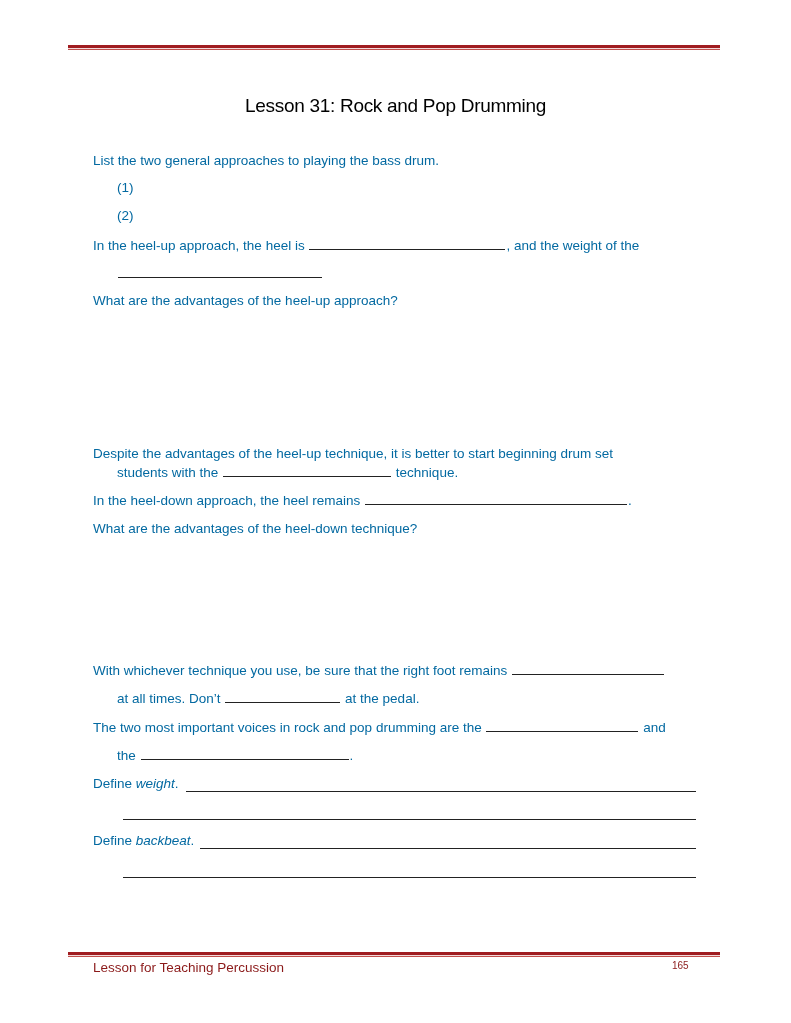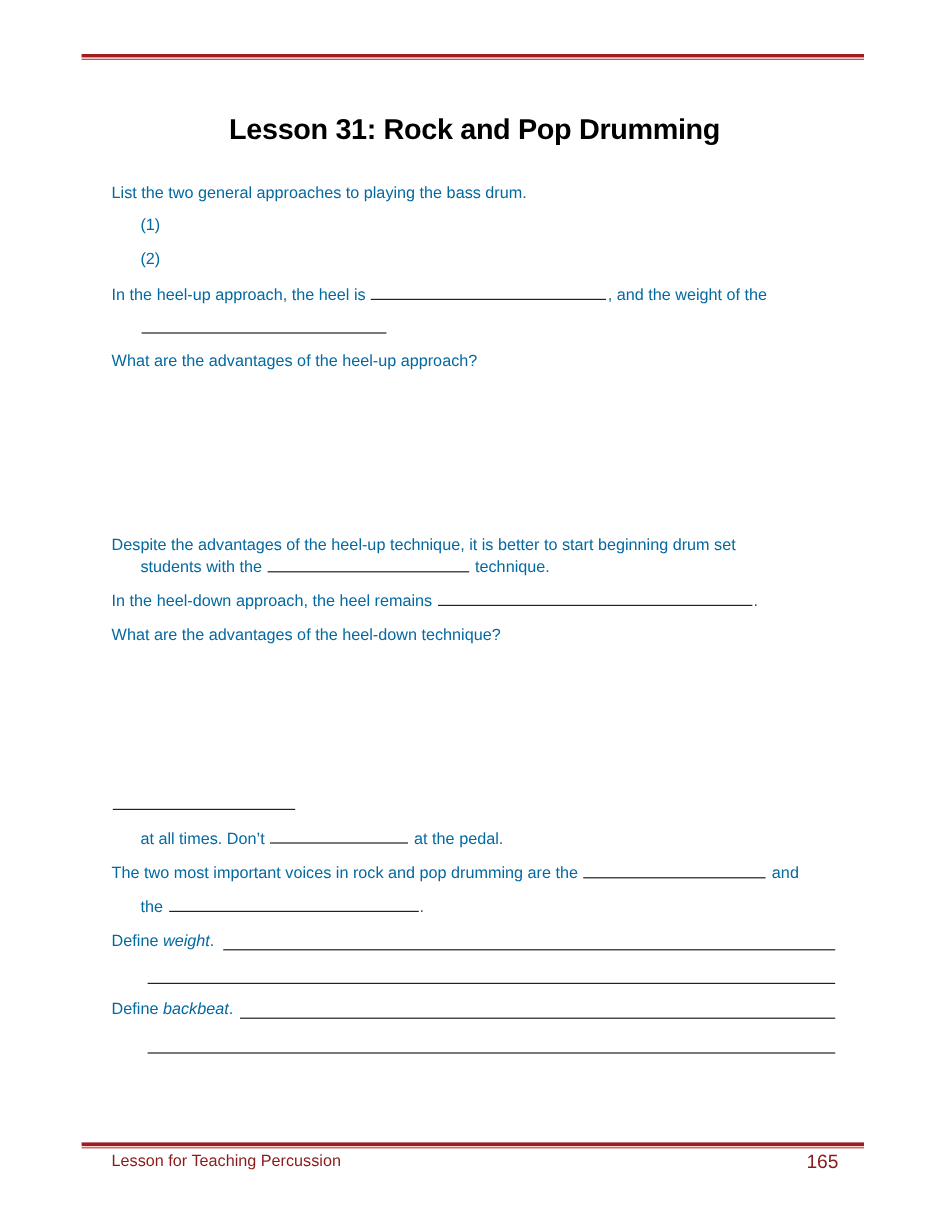--- a/index.html
+++ b/index.html
@@ -9,39 +9,39 @@
   }
   .rule { position: absolute; left: 68px; width: 652px; }
   .rule .thick { height: 3px; background: #a01c20; }
   .rule .gap { height: 1px; background: #f3d9d9; }
   .rule .thin { height: 1px; background: #c0504d; }
   #top-rule { top: 45px; }
   #bottom-rule { top: 952px; }
 
   .title {
     position: absolute; top: 95px; left: 0; width: 791px; text-align: center;
-    font-size: 24px; font-weight: bold; letter-spacing: -0.3px; color: #000;
+    font-size: 19px; font-weight: normal; letter-spacing: -0.3px; color: #000;
   }
   .line {
     position: absolute; left: 93px; font-size: 13.5px; white-space: nowrap; color: #0369a1;
   }
   .indent { left: 117px; }
   .blank {
     display: inline-block; border-bottom: 1px solid #222; height: 12px; vertical-align: baseline;
     margin: 0 1px;
   }
   .fullline {
     position: absolute; border-bottom: 1px solid #222; height: 0;
   }
   em { font-style: italic; }
   .footer-left {
     position: absolute; left: 93px; top: 960px; font-size: 13.5px; color: #8b1a1a;
   }
   .footer-right {
-    position: absolute; left: 672px; top: 960px; font-size: 16px; color: #8b1a1a;
+    position: absolute; left: 672px; top: 960px; font-size: 10px; color: #8b1a1a;
   }
 </style>
 </head>
 <body>
 
 <div id="top-rule" class="rule">
   <div class="thick"></div>
     <div class="gap"></div>
     <div class="thin"></div>
 </div>
@@ -70,20 +70,21 @@
 </div>
 
 <div class="line" style="top:492px">
   <span>In the heel-down approach, the heel remains</span>
   <span class="blank" style="width:262px"></span><span>.</span>
 </div>
 
 <div class="line" style="top:521px">What are the advantages of the heel-down technique?</div>
 
 <div class="line" style="top:662px">
+  <span>With whichever technique you use, be sure that the right foot remains</span>
   <span class="blank" style="width:152px"></span>
 </div>
 <div class="line indent" style="top:690px">
   <span>at all times. Don’t</span>
   <span class="blank" style="width:115px"></span>
   <span>at the pedal.</span>
 </div>
 
 <div class="line" style="top:719px">
   <span>The two most important voices in rock and pop drumming are the</span>

